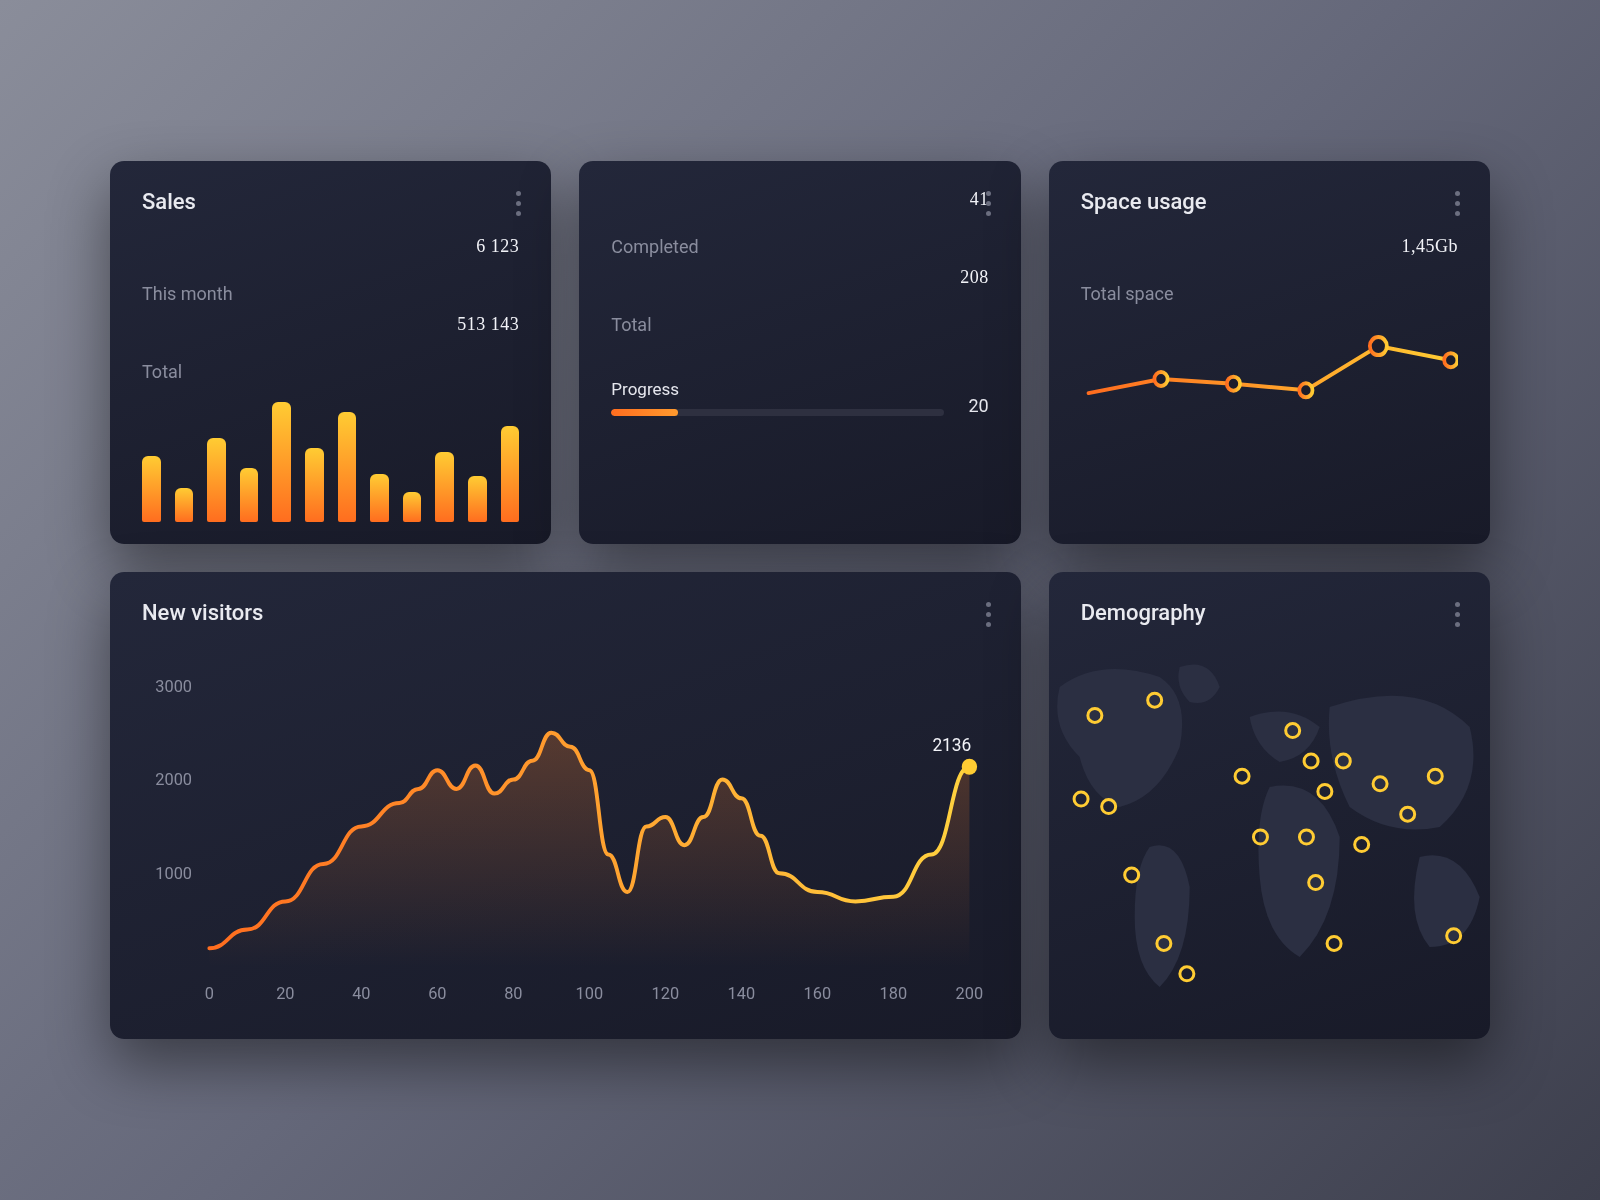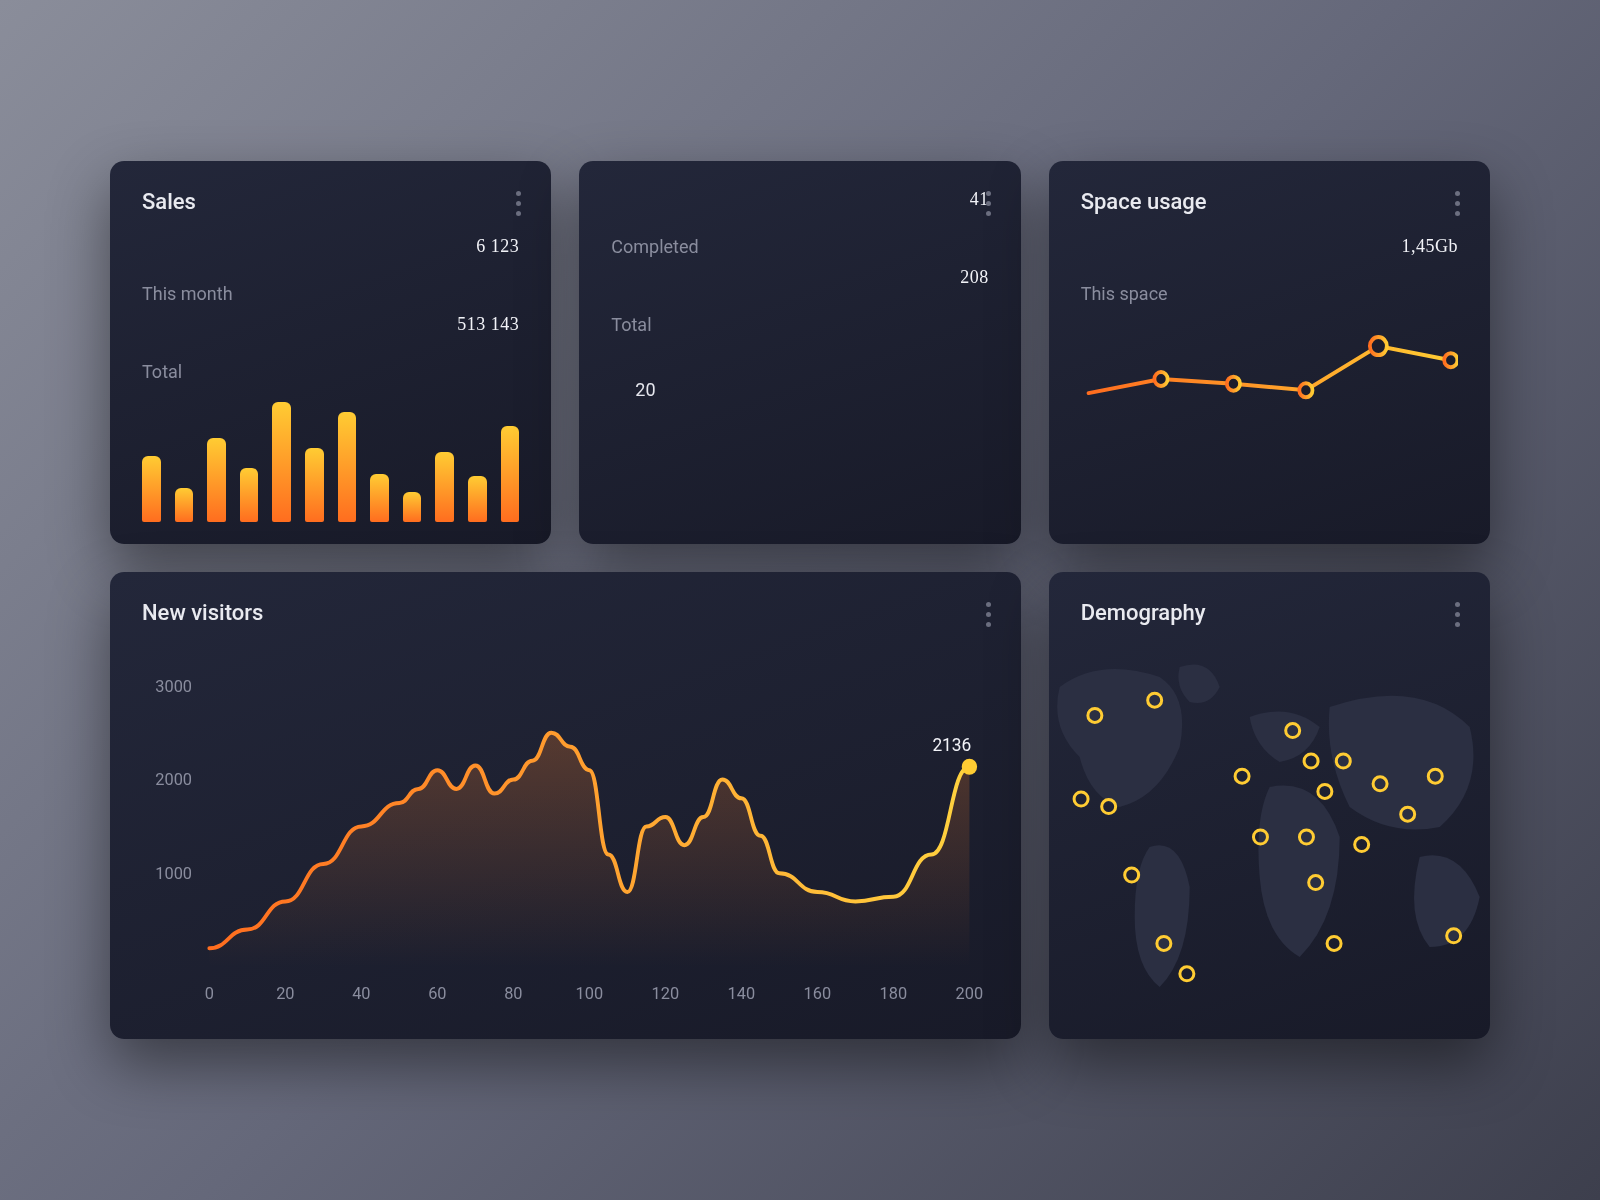--- a/index.html
+++ b/index.html
@@ -158,33 +158,39 @@
       </div>
     <div class="stat-row">
       <span class="stat-label">Completed</span>
       <span class="stat-value">41</span>
     </div>
     <div class="stat-row">
       <span class="stat-label">Total</span>
       <span class="stat-value">208</span>
     </div>
     <div class="progress-label-row">
+      <div style="flex:1;">
+        <div class="progress-text">Progress</div>
+        <div class="progress-track">
+          <div class="progress-fill" id="progress-fill" style="width: 20%;"></div>
+        </div>
+      </div>
       <div class="progress-value" style="margin-left:24px; align-self:flex-end;">20</div>
     </div>
   </div>
 
   <div class="card">
     <div class="more-dots">
         <span></span>
         <span></span>
         <span></span>
       </div>
     <div class="card-title">Space usage</div>
     <div class="stat-row">
-      <span class="stat-label">This space</span>
+      <span class="stat-label">Total space</span>
       <span class="stat-value">1,45Gb</span>
     </div>
     <svg class="space-svg" id="space-svg" viewBox="0 0 400 110" preserveAspectRatio="none">
       <defs>
         <linearGradient id="spGrad" x1="0" y1="0" x2="1" y2="0">
           <stop offset="0%" stop-color="#ff6d1f"></stop>
           <stop offset="100%" stop-color="#ffcc33"></stop>
         </linearGradient>
       </defs>
     <path d="M8 69.1 L84.80000000000001 55 L161.60000000000002 59.699999999999996 L238.39999999999998 66.28 L315.20000000000005 22.10000000000001 L392 36.2 " class="sp-line" stroke="url(#spGrad)"></path>

